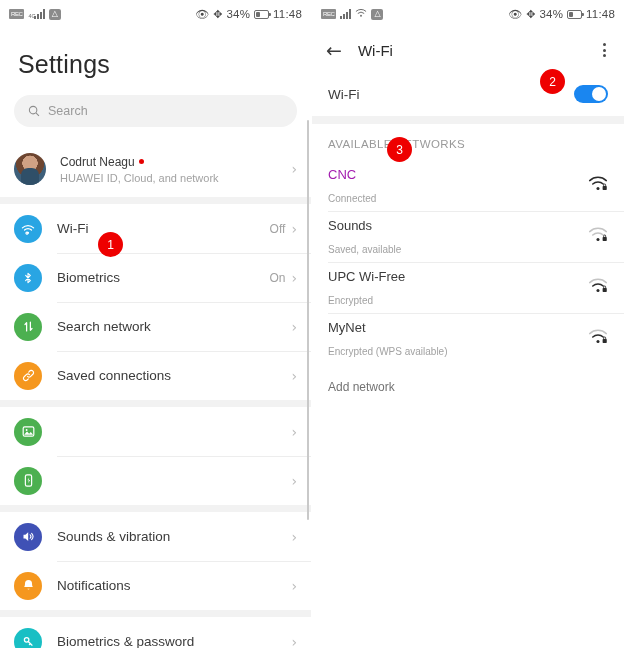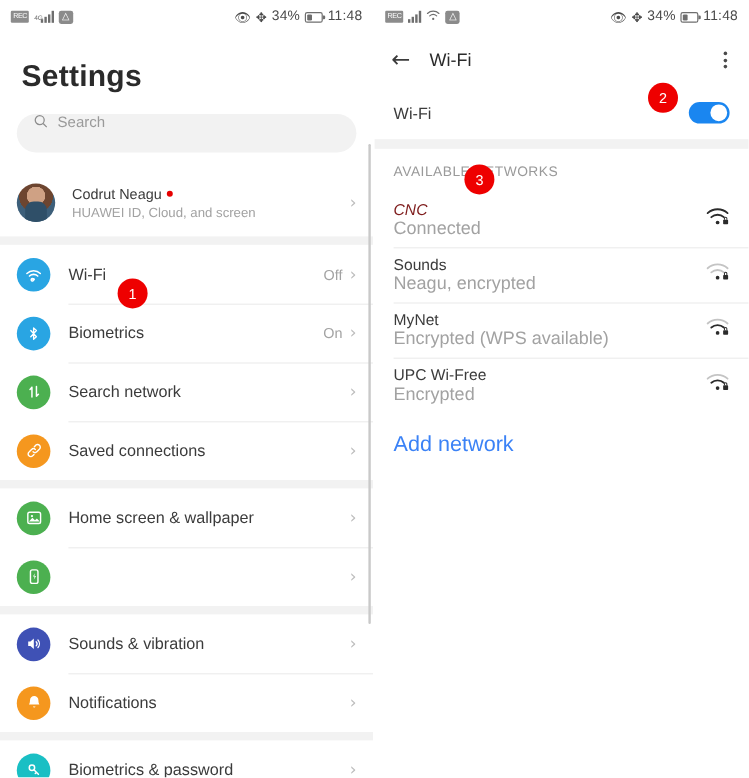--- a/index.html
+++ b/index.html
@@ -44,26 +44,26 @@
     position: relative; display: inline-block;
   }
   .bat::after {
     content: ""; position: absolute; right: -3px; top: 2.4px;
     width: 1.6px; height: 3.4px; background: #6e6e6e; border-radius: 0 1px 1px 0;
   }
   .bat i { position: absolute; left: 1px; top: 1px; bottom: 1px; width: 34%; background: #6e6e6e; border-radius: 1px; display:block;}
 
   
   .page-title {
-    font-size: 25px; color: #2b2b2b; font-weight: 700;
+    font-size: 25px; color: #2b2b2b; font-weight: 400;
     padding: 22px 18px 16px 18px; letter-spacing: .2px;
   }
   .searchbar {
     margin: 0 14px 14px 14px; height: 32px; background: #f2f2f2;
-    border-radius: 16px; display: flex; align-items: flex-start; padding: 0 14px; gap: 8px;
+    border-radius: 16px; display: flex; align-items: center; padding: 0 14px; gap: 8px;
   }
   .search-ph { font-size: 12.5px; color: #9a9a9a; }
 
   .group { background: #fff; }
   .group + .group { border-top: 7px solid #f2f2f2; }
   .row {
     display: flex; align-items: center; min-height: 49px;
     padding: 0 14px 0 14px; position: relative;
   }
   .row + .row::before {
@@ -126,24 +126,24 @@
     font-size: 11.5px; color: #9a9a9a; letter-spacing: .4px;
     padding: 14px 16px 10px 16px;
   }
   .netrow {
     display: flex; align-items: center; min-height: 44px; padding: 7px 16px; position: relative;
   }
   .netrow + .netrow::before {
     content: ""; position: absolute; left: 16px; right: 0; top: 0; height: 1px; background: #ededed;
   }
   .netname { font-size: 13px; color: #3b3b3b; }
-  .netname.connected { color: #7f1d1d; font-style: italic; }
-  .netsub { font-size: 15px; color: #a2a2a2; margin-top: 0; }
+  .netname.connected { color: #a21caf; }
+  .netsub { font-size: 10px; color: #a2a2a2; margin-top: 11px; }
   .wifi-ico { margin-left: auto; }
-  .addnetwork { font-size: 18px; color: #3b82f6; padding: 16px 16px; }
+  .addnetwork { font-size: 12px; color: #737373; padding: 16px 16px; }
 
   
   .badge {
     position: absolute; width: 25px; height: 25px; border-radius: 50%;
     background: #ee0000; color: #fff; font-size: 12px;
     display: flex; align-items: center; justify-content: center;
     font-family: "Liberation Sans", sans-serif;
   }
   .b1 { left: 98px; top: 232px; }
   .b2 { left: 228px; top: 69px; }
@@ -192,21 +192,21 @@
     </div>
 
     <div class="group">
       <div class="profilerow">
         <div class="avatar"></div>
         <div>
           <div class="pname">
             <span>Codrut Neagu</span>
             <span class="reddot"></span>
           </div>
-          <div class="psub">HUAWEI ID, Cloud, and screen</div>
+          <div class="psub">HUAWEI ID, Cloud, and network</div>
         </div>
         <span class="chev" style="margin-left:auto;">›</span>
       </div>
     </div>
 
     <div class="group">
       <div class="row">
         <span class="rowicon" style="background:#29a5e3;">
           <svg width="16" height="16" viewBox="0 0 24 24">
               <path d="M12 18.2a1.5 1.5 0 100 .1zM6.8 13.6a7.4 7.4 0 0110.4 0" fill="none" stroke="#fff" stroke-width="1.9" stroke-linecap="round"></path>
@@ -251,21 +251,20 @@
 
     <div class="group">
       <div class="row">
         <span class="rowicon" style="background:#4cb050;">
           <svg width="15" height="15" viewBox="0 0 24 24">
               <rect x="3.5" y="4.5" width="17" height="15" rx="2.4" fill="none" stroke="#fff" stroke-width="1.9"></rect>
               <circle cx="9" cy="9.6" r="1.5" fill="#fff"></circle>
               <path d="M5 17l4.6-5 3.4 3.4 2.6-2.6L19.4 17z" fill="#fff"></path>
             </svg>
         </span>
-        <span class="rowlabel">Home screen &amp; wallpaper</span>
         <span class="chev" style="margin-left:auto;">›</span>
       </div>
       <div class="row">
         <span class="rowicon" style="background:#4cb050;">
           <svg width="15" height="15" viewBox="0 0 24 24">
               <rect x="7" y="3" width="10" height="18" rx="2.6" fill="none" stroke="#fff" stroke-width="1.9"></rect>
               <path d="M12.8 7.4l-2.4 4.3h2.1l-1 4.6 3-5.1h-2.2z" fill="#fff"></path>
             </svg>
         </span>
         <span class="chev" style="margin-left:auto;">›</span>
@@ -379,26 +378,42 @@
             <circle cx="13" cy="17.4" r="2" fill="#2b2b2b"></circle>
             <rect x="19" y="14.4" width="5.4" height="5" rx="0.8" fill="#2b2b2b"></rect>
             <path d="M20.4 14.4v-1.5a1.3 1.3 0 012.6 0v1.5" fill="none" stroke="#2b2b2b" stroke-width="1.1"></path>
           </svg>
         </span>
       </div>
 
       <div class="netrow">
         <div>
           <div class="netname">Sounds</div>
-          <div class="netsub">Neagu, encrypted</div>
+          <div class="netsub">Saved, available</div>
         </div>
         <span class="wifi-ico">
           <svg width="20" height="17" viewBox="0 0 26 22">
             <path d="M2.2 7.2a16 16 0 0121.6 0" fill="none" stroke="#c4c4c4" stroke-width="2" stroke-linecap="round"></path>
             <path d="M6.2 11.6a10.2 10.2 0 0113.6 0" fill="none" stroke="#c4c4c4" stroke-width="2" stroke-linecap="round"></path>
+            <circle cx="13" cy="17.4" r="2" fill="#2b2b2b"></circle>
+            <rect x="19" y="14.4" width="5.4" height="5" rx="0.8" fill="#2b2b2b"></rect>
+            <path d="M20.4 14.4v-1.5a1.3 1.3 0 012.6 0v1.5" fill="none" stroke="#2b2b2b" stroke-width="1.1"></path>
+          </svg>
+        </span>
+      </div>
+
+      <div class="netrow">
+        <div>
+          <div class="netname">UPC Wi-Free</div>
+          <div class="netsub">Encrypted</div>
+        </div>
+        <span class="wifi-ico">
+          <svg width="20" height="17" viewBox="0 0 26 22">
+            <path d="M2.2 7.2a16 16 0 0121.6 0" fill="none" stroke="#c4c4c4" stroke-width="2" stroke-linecap="round"></path>
+            <path d="M6.2 11.6a10.2 10.2 0 0113.6 0" fill="none" stroke="#2b2b2b" stroke-width="2" stroke-linecap="round"></path>
             <circle cx="13" cy="17.4" r="2" fill="#2b2b2b"></circle>
             <rect x="19" y="14.4" width="5.4" height="5" rx="0.8" fill="#2b2b2b"></rect>
             <path d="M20.4 14.4v-1.5a1.3 1.3 0 012.6 0v1.5" fill="none" stroke="#2b2b2b" stroke-width="1.1"></path>
           </svg>
         </span>
       </div>
 
       <div class="netrow">
         <div>
           <div class="netname">MyNet</div>
@@ -407,36 +422,20 @@
         <span class="wifi-ico">
           <svg width="20" height="17" viewBox="0 0 26 22">
             <path d="M2.2 7.2a16 16 0 0121.6 0" fill="none" stroke="#c4c4c4" stroke-width="2" stroke-linecap="round"></path>
             <path d="M6.2 11.6a10.2 10.2 0 0113.6 0" fill="none" stroke="#2b2b2b" stroke-width="2" stroke-linecap="round"></path>
             <circle cx="13" cy="17.4" r="2" fill="#2b2b2b"></circle>
             <rect x="19" y="14.4" width="5.4" height="5" rx="0.8" fill="#2b2b2b"></rect>
             <path d="M20.4 14.4v-1.5a1.3 1.3 0 012.6 0v1.5" fill="none" stroke="#2b2b2b" stroke-width="1.1"></path>
           </svg>
         </span>
       </div>
-
-      <div class="netrow">
-        <div>
-          <div class="netname">UPC Wi-Free</div>
-          <div class="netsub">Encrypted</div>
-        </div>
-        <span class="wifi-ico">
-          <svg width="20" height="17" viewBox="0 0 26 22">
-            <path d="M2.2 7.2a16 16 0 0121.6 0" fill="none" stroke="#c4c4c4" stroke-width="2" stroke-linecap="round"></path>
-            <path d="M6.2 11.6a10.2 10.2 0 0113.6 0" fill="none" stroke="#2b2b2b" stroke-width="2" stroke-linecap="round"></path>
-            <circle cx="13" cy="17.4" r="2" fill="#2b2b2b"></circle>
-            <rect x="19" y="14.4" width="5.4" height="5" rx="0.8" fill="#2b2b2b"></rect>
-            <path d="M20.4 14.4v-1.5a1.3 1.3 0 012.6 0v1.5" fill="none" stroke="#2b2b2b" stroke-width="1.1"></path>
-          </svg>
-        </span>
-      </div>
     </div>
 
     <div class="addnetwork">Add network</div>
 
     <div class="badge b2">2</div>
     <div class="badge b3">3</div>
   </div>
 
 </div>
 

